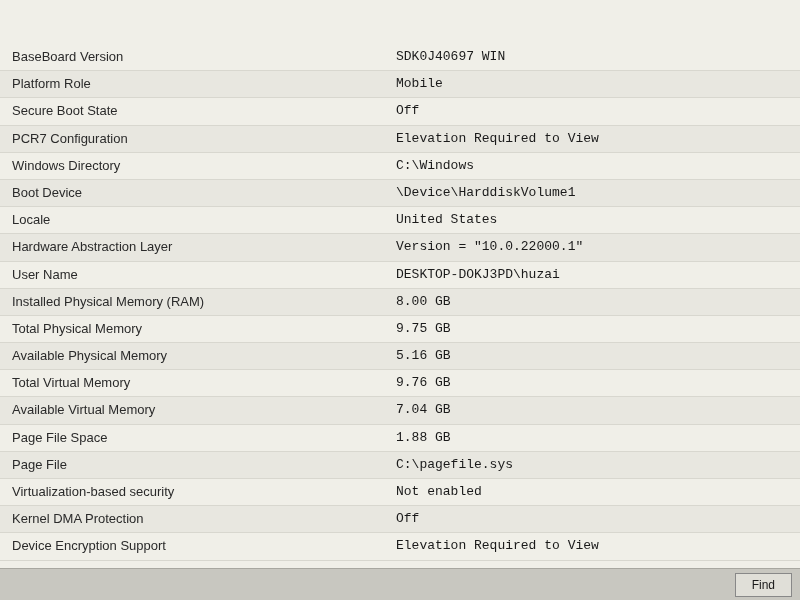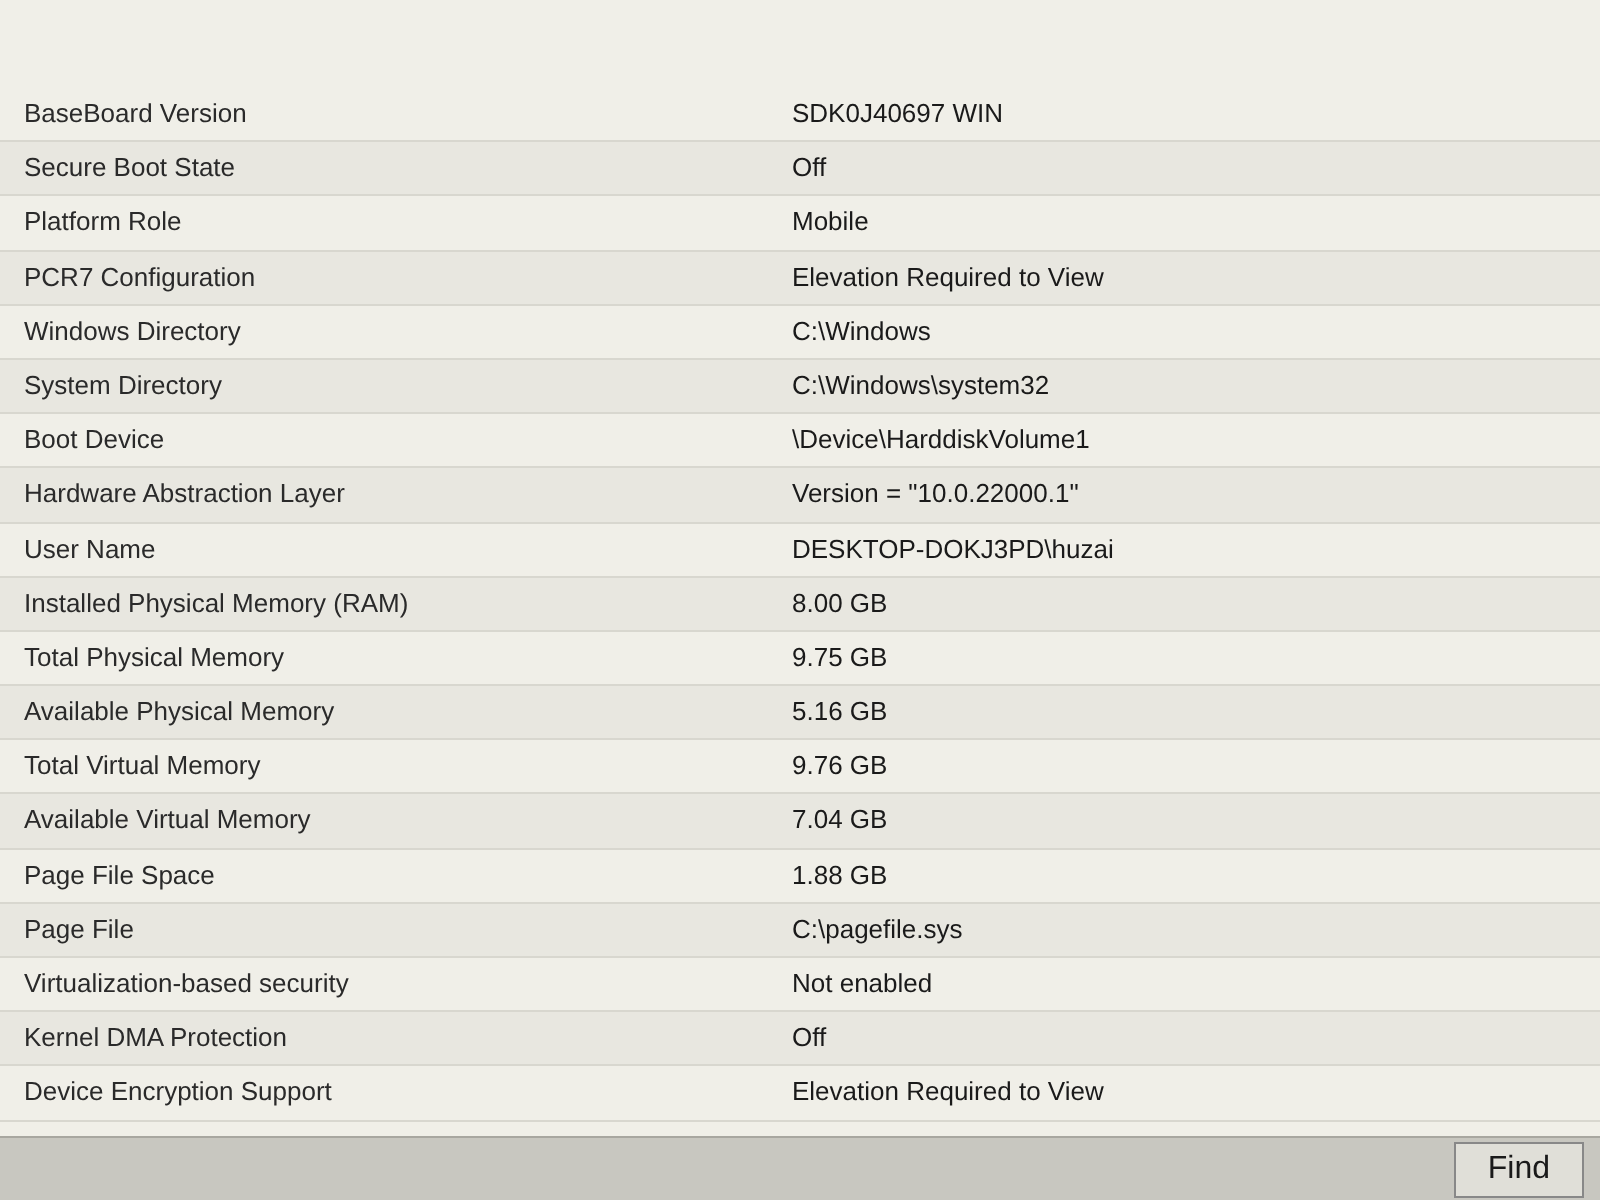--- a/index.html
+++ b/index.html
@@ -60,75 +60,76 @@
 
     .info-table td:first-child {
       width: 48%;
       color: #2a2a2a;
       font-weight: 400;
     }
 
     .info-table td:last-child {
       width: 52%;
       color: #1a1a1a;
+      font-family: Liberation Mono, monospace;
     }
 
     .bottom-bar {
       height: 32px;
       background-color: #c8c7c0;
       border-top: 1px solid #a8a7a0;
       display: flex;
       align-items: center;
       justify-content: flex-end;
       padding: 0 8px;
     }
 
     .find-button {
       padding: 4px 16px;
       background-color: #e0dfd8;
       border: 1px solid #888;
-      font-size: 16px;
+      font-size: 12px;
       cursor: pointer;
       color: #1a1a1a;
     }
   </style>
 </head>
 <body>
 
 <div class="main-content">
   <div class="table-container">
     <table class="info-table">
       <tbody id="table-body">
       <tr>
             <td>BaseBoard Version</td>
             <td>SDK0J40697 WIN</td>
           </tr>
           <tr>
+            <td>Platform Role</td>
+            <td>Mobile</td>
+          </tr>
+          <tr>
             <td>Secure Boot State</td>
             <td>Off</td>
-          </tr>
-          <tr>
-            <td>Platform Role</td>
-            <td>Mobile</td>
           </tr>
           <tr>
             <td>PCR7 Configuration</td>
             <td>Elevation Required to View</td>
           </tr>
           <tr>
             <td>Windows Directory</td>
             <td>C:\Windows</td>
           </tr>
           <tr>
-            <td>System Directory</td>
-            <td>C:\Windows\system32</td>
+            <td>Boot Device</td>
+            <td>\Device\HarddiskVolume1</td>
           </tr>
           <tr>
-            <td>Boot Device</td>
-            <td>\Device\HarddiskVolume1</td>
+            <td>Locale</td>
+            <td>United States</td>
           </tr>
           <tr>
             <td>Hardware Abstraction Layer</td>
             <td>Version = "10.0.22000.1"</td>
           </tr>
           <tr>
             <td>User Name</td>
             <td>DESKTOP-DOKJ3PD\huzai</td>
           </tr>
           <tr>

